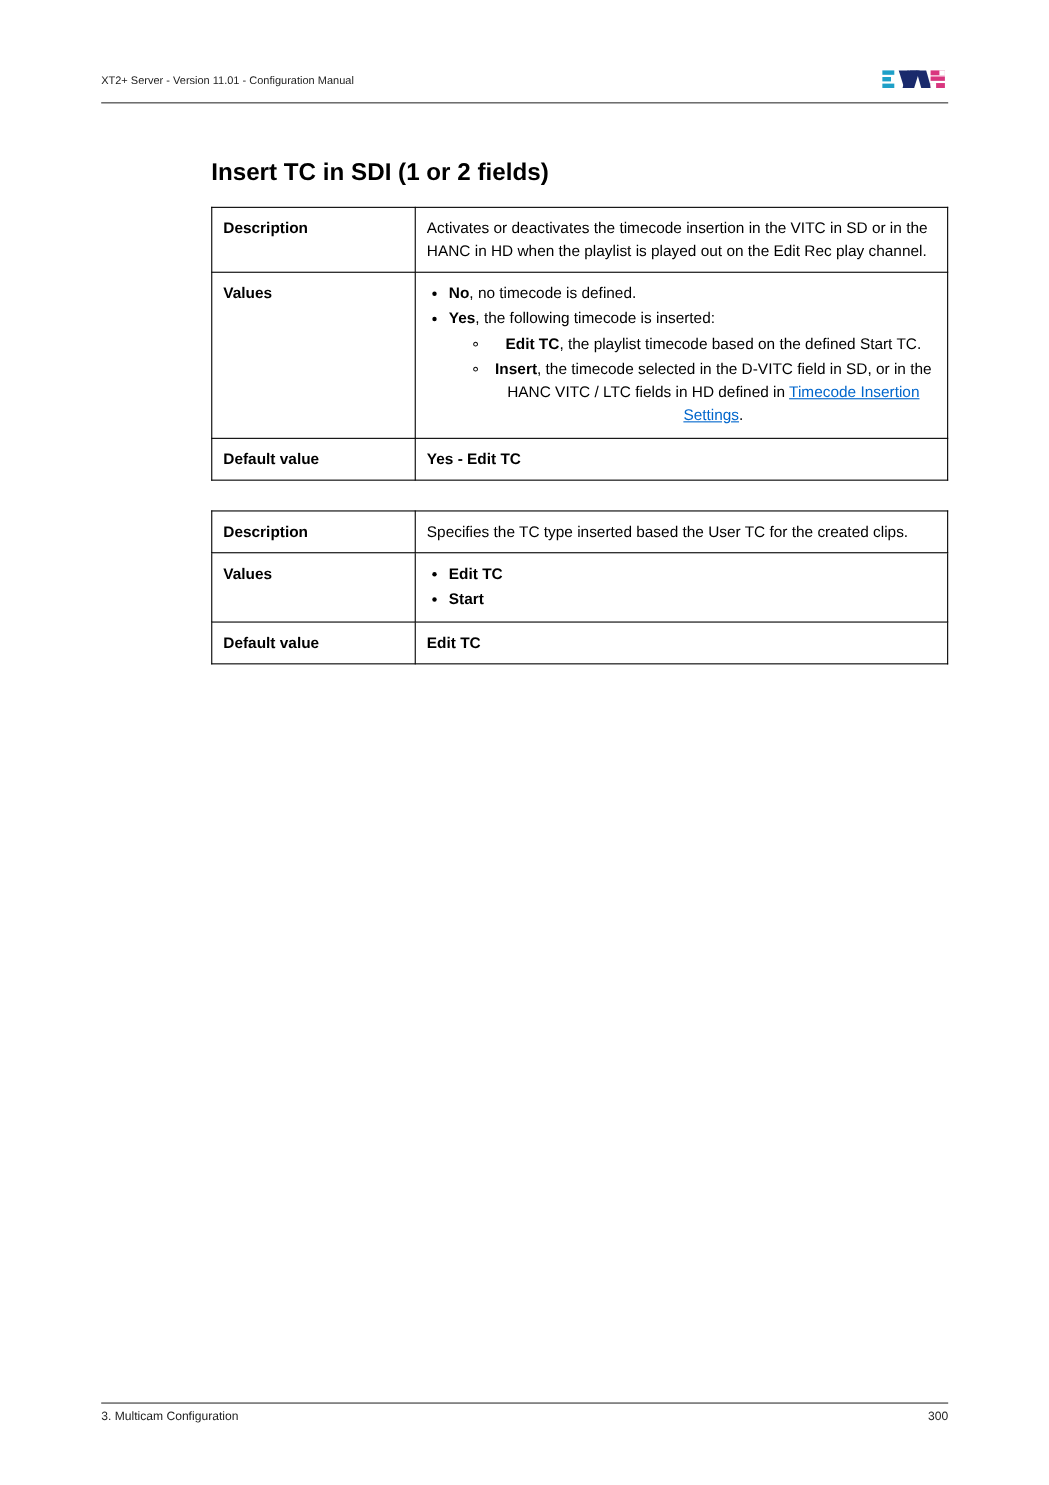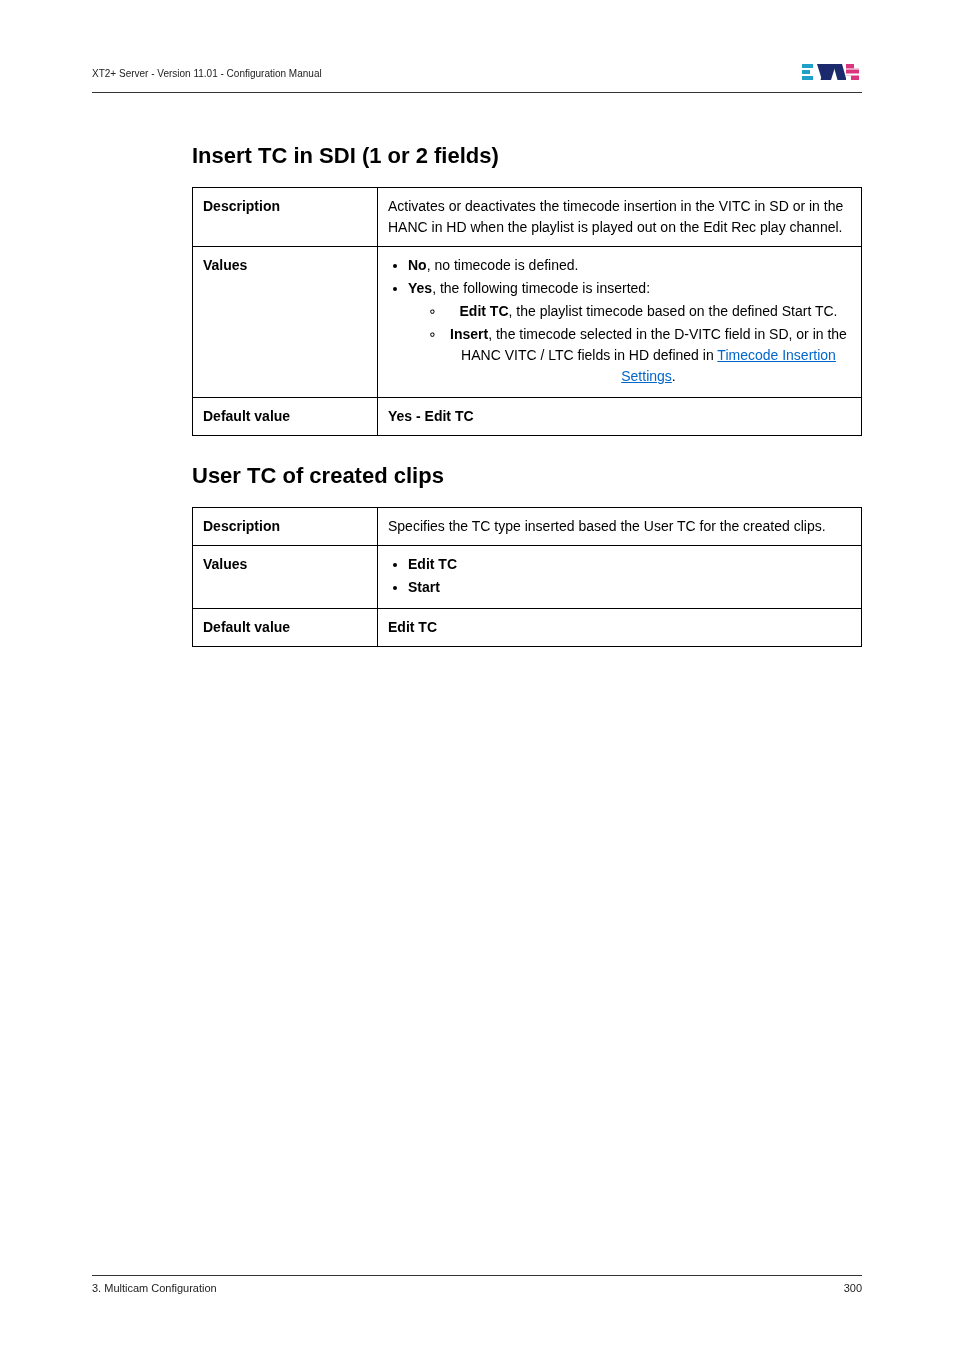--- a/index.html
+++ b/index.html
@@ -153,21 +153,20 @@
         </ul>
       </td>
     </tr>
     <tr>
       <td class="label">Default value</td>
       <td><strong>Yes - Edit TC</strong></td>
     </tr>
   </tbody>
     </table>
 
-  <h2 class="section-heading">User TC of created clips</h2>
 
   <table class="param">
     <tbody>
         <tr>
       <td class="label">Description</td>
       <td>Specifies the TC type inserted based the User TC for the created clips.</td>
     </tr>
     <tr>
       <td class="label">Values</td>
       <td>

